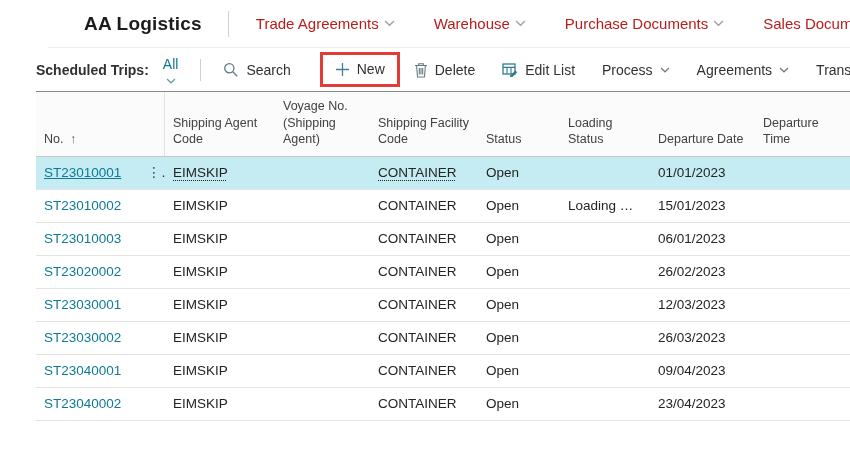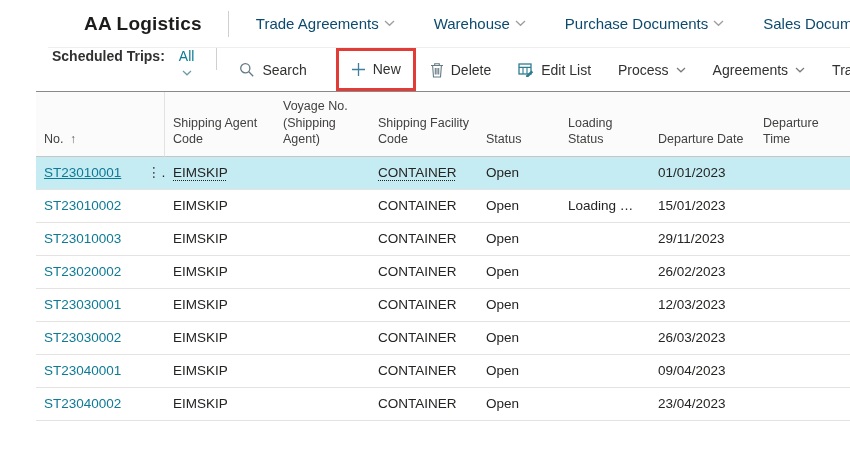--- a/index.html
+++ b/index.html
@@ -6,26 +6,26 @@
   html,body { width:850px; height:475px; background:#fff; }
   body { font-family:"Liberation Sans","DejaVu Sans",sans-serif; color:#252423; }
   .screen { position:relative; width:850px; height:475px; overflow:hidden; background:#fff; }
 
   
   .topnav { display:flex; align-items:center; height:48px; padding-left:36px;
             white-space:nowrap; overflow:hidden; background:#fff; border-bottom:1px solid #efeeed;margin-left:48px; }
   .brand { font-size:19px; font-weight:700; color:#1d1c1b; letter-spacing:.2px; cursor:pointer; }
   .nav-divider { width:1px; height:26px; background:#d2d0ce; margin:0 27px 0 26px; flex:0 0 auto; }
   .nav-items { display:flex; align-items:center; gap:39px; }
-  .nav-item { display:flex; align-items:center; gap:5px; font-size:15px; color:#0c4a6e; cursor:pointer; }
+  .nav-item { display:flex; align-items:center; gap:5px; font-size:15px; color:#b91c1c; cursor:pointer; }
   .chev { display:inline-flex; align-items:flex-end; }
   .chev svg { display:block; }
 
   
-  .toolbar { display:flex; height:43px; padding-left:52px;
+  .toolbar { display:flex; align-items:center; height:43px; padding-left:36px;
              white-space:nowrap; overflow:hidden; background:#fff; }
   .caption { font-size:14px; font-weight:700; color:#323130; margin-right:14px; }
   .filter { display:flex; align-items:center; gap:6px; font-size:14px; color:#0e7a95; cursor:pointer;flex-direction:column; }
   .tb-divider { width:1px; height:22px; background:#d2d0ce; margin:0 22px; flex:0 0 auto; }
   .action { display:flex; align-items:center; gap:7px; font-size:14px; color:#323130; cursor:pointer; margin-right:27px; }
   .action.last { margin-right:0; }
   .icon { display:inline-flex; align-items:center; }
   .red-box { display:inline-flex; align-items:center; border:3px solid #e13c35;
              padding:6px 12px 7px 12px; margin:0 14px 0 2px; }
   .red-box .action { margin-right:0; }
@@ -221,21 +221,21 @@
           <td></td>
         </tr>
         <tr>
           <td><span class="no-link">ST23010003</span></td>
           <td></td>
           <td>EIMSKIP</td>
           <td></td>
           <td>CONTAINER</td>
           <td>Open</td>
           <td></td>
-          <td>29/11/2023</td>
+          <td>06/01/2023</td>
           <td></td>
         </tr>
         <tr>
           <td><span class="no-link">ST23020002</span></td>
           <td></td>
           <td>EIMSKIP</td>
           <td></td>
           <td>CONTAINER</td>
           <td>Open</td>
           <td></td>

